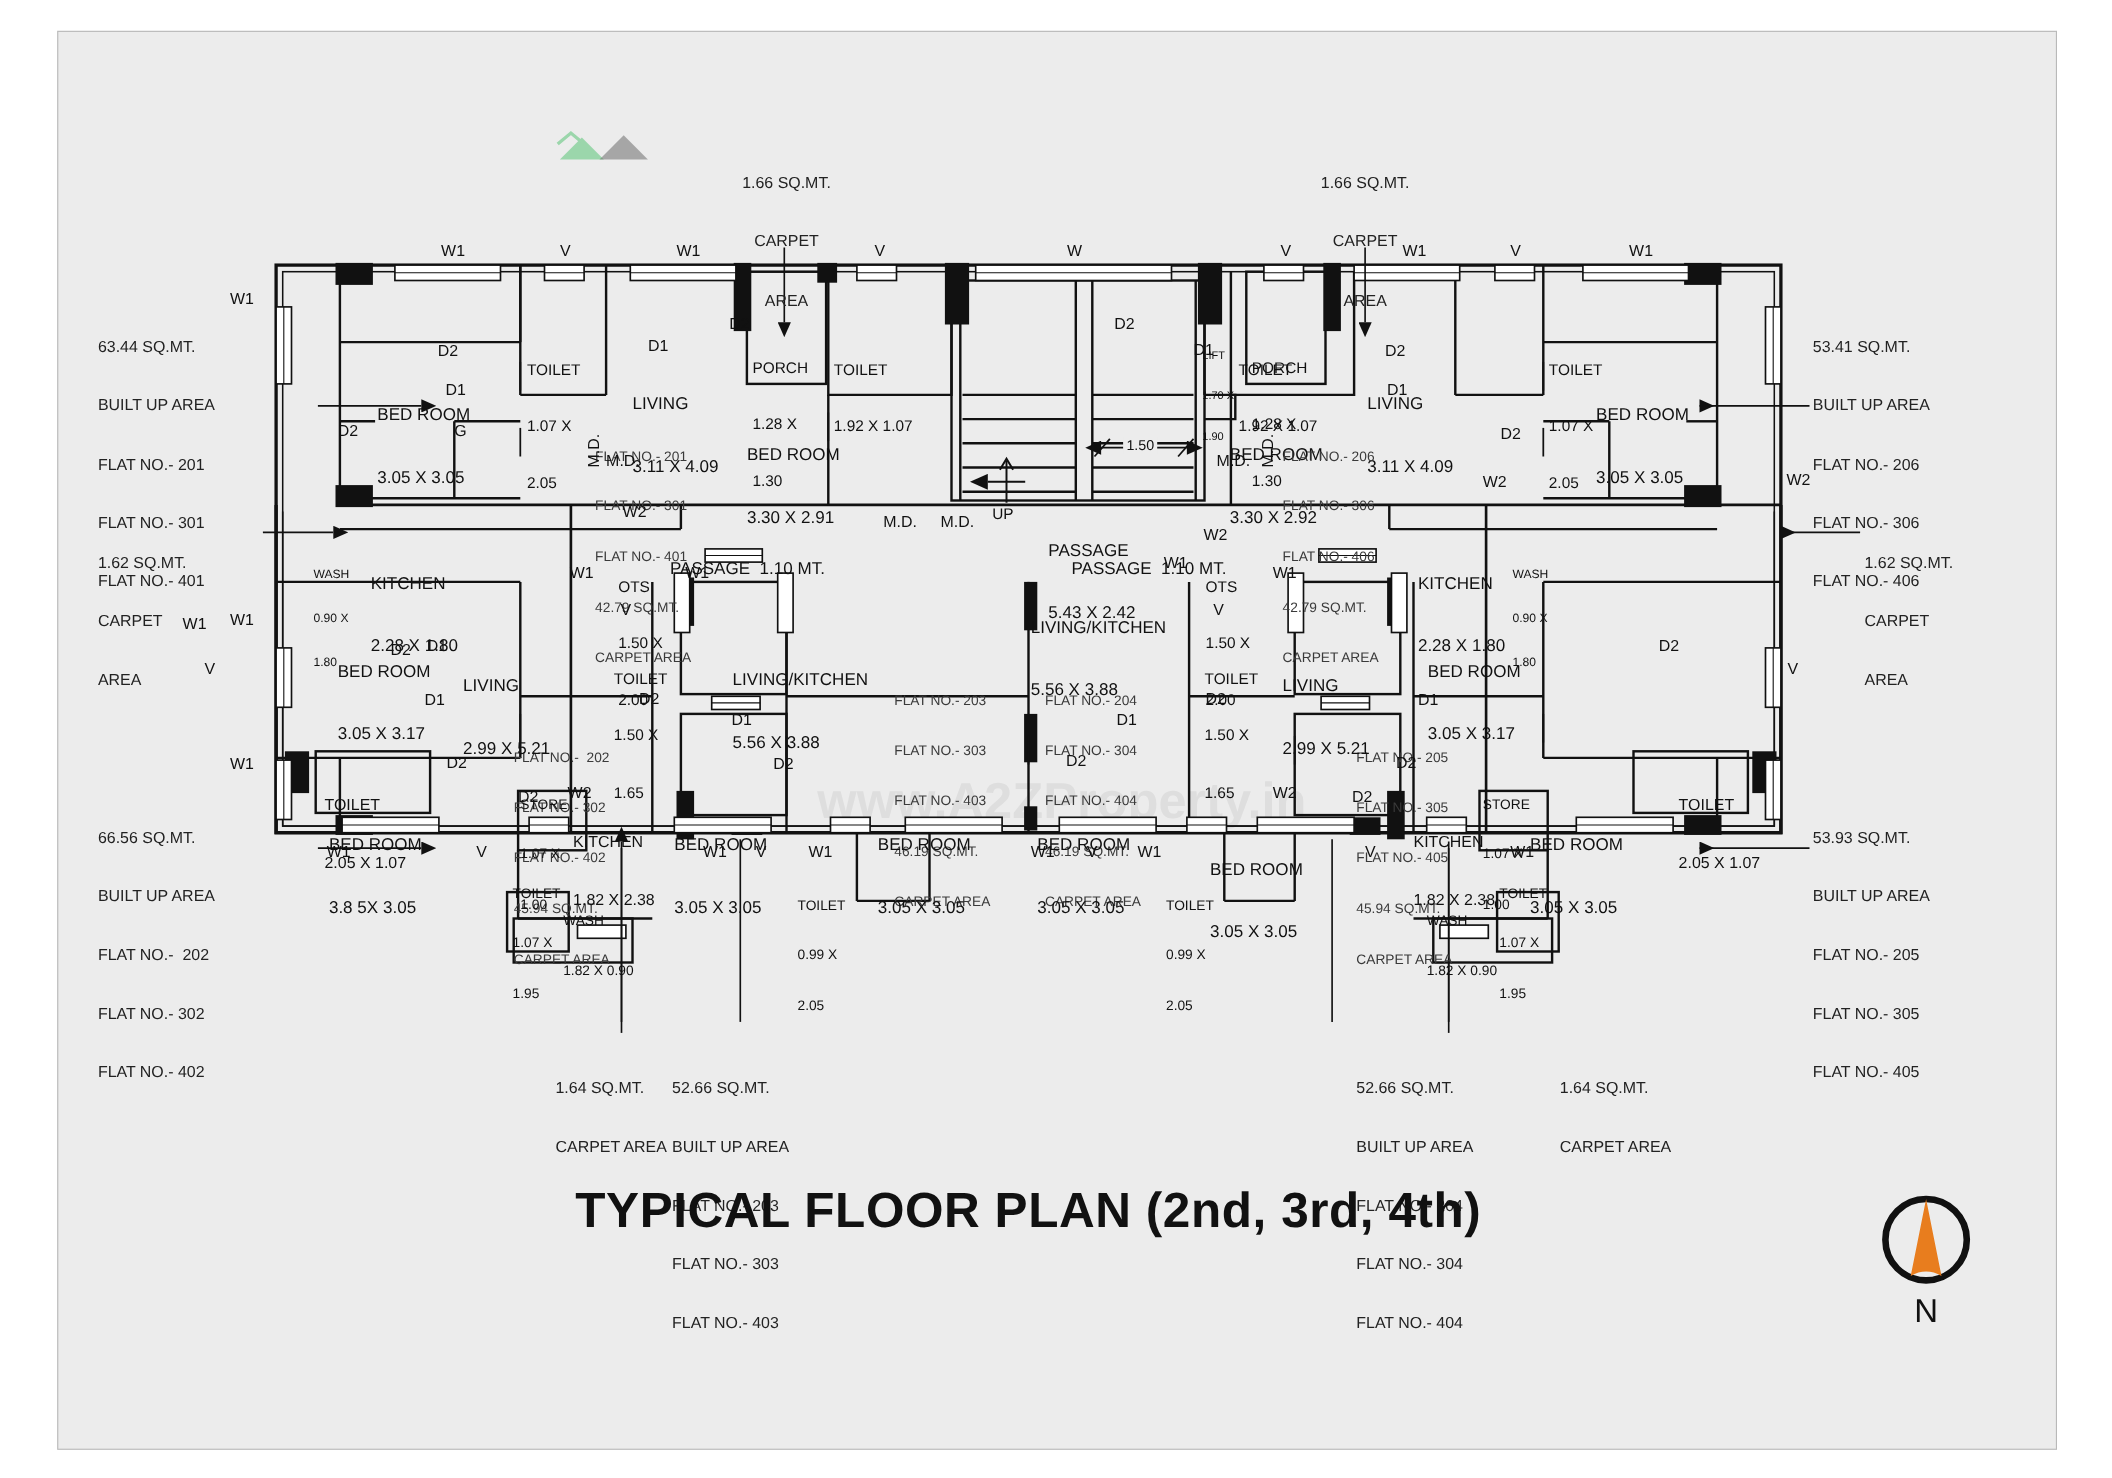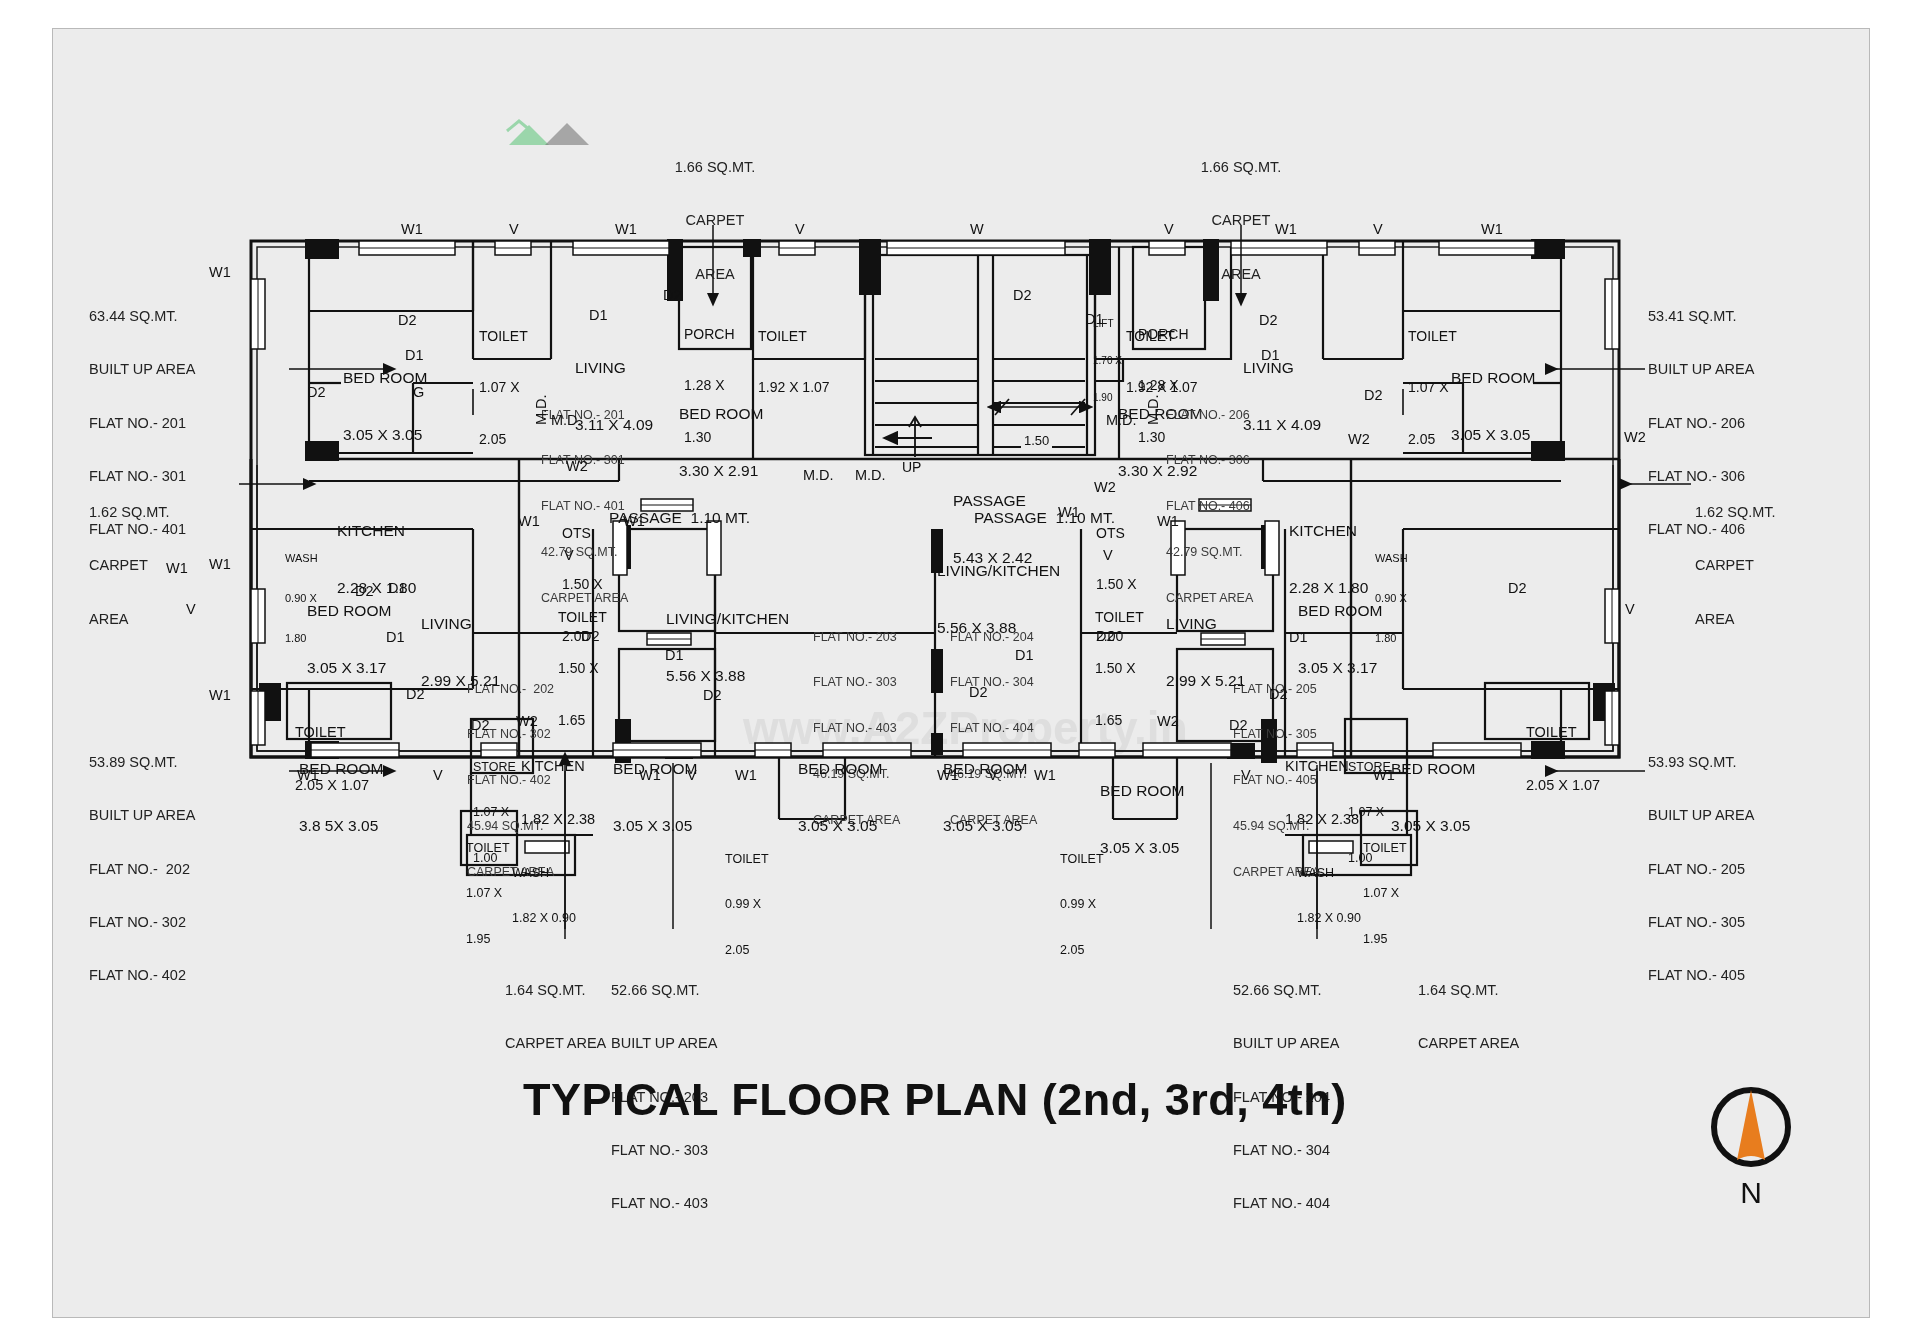--- a/index.html
+++ b/index.html
@@ -22,21 +22,21 @@
   .lg-y{color:#9bd6ab;}
   #logoroof{position:absolute;left:452px;top:86px;width:108px;height:40px;}
   #wm2{left:690px;top:672px;font-size:46px;color:#dedede;font-weight:bold;letter-spacing:0px;}
   
   #plan{position:absolute;left:0;top:0;width:1816px;height:1288px;}
   .t{position:absolute;font-family:"Liberation Sans",sans-serif;color:#111;white-space:pre;line-height:1.22;}
   .rm{font-size:15.5px;}
   .sm{font-size:12.5px;color:#3a3a3a;}
   .lbl{font-size:14.5px;}
   .note{font-size:14.5px;color:#222;}
-  .tiny{font-size:11px;margin-top:36px;}
+  .tiny{font-size:11px;}
   #title{position:absolute;left:470px;top:1045px;font-size:45px;font-weight:bold;color:#111;letter-spacing:0.5px;font-family:"Liberation Sans",sans-serif;}
   #compass{position:absolute;left:1655px;top:1055px;width:120px;height:130px;}
   #compass .cn{position:absolute;left:0;top:92px;width:86px;text-align:center;font-size:30px;color:#111;}
 </style>
 </head>
 <body>
 
 <div id="page">
   <div id="sheet">
 
@@ -300,21 +300,21 @@
       <div>FLAT NO.- 201</div>
       <div>FLAT NO.- 301</div>
       <div>FLAT NO.- 401</div>
     </div>
     <div class="t note" style="left:36px;top:440px;">
       <div>1.62 SQ.MT.</div>
       <div>CARPET</div>
       <div>AREA</div>
     </div>
     <div class="t note" style="left:36px;top:690px;">
-      <div>53.89 SQ.MT.</div>
+      <div>66.56 SQ.MT.</div>
       <div>BUILT UP AREA</div>
       <div>FLAT NO.-  202</div>
       <div>FLAT NO.- 302</div>
       <div>FLAT NO.- 402</div>
     </div>
 
     <div class="t note" style="left:1595px;top:244px;">
       <div>53.41 SQ.MT.</div>
       <div>BUILT UP AREA</div>
       <div>FLAT NO.- 206</div>

